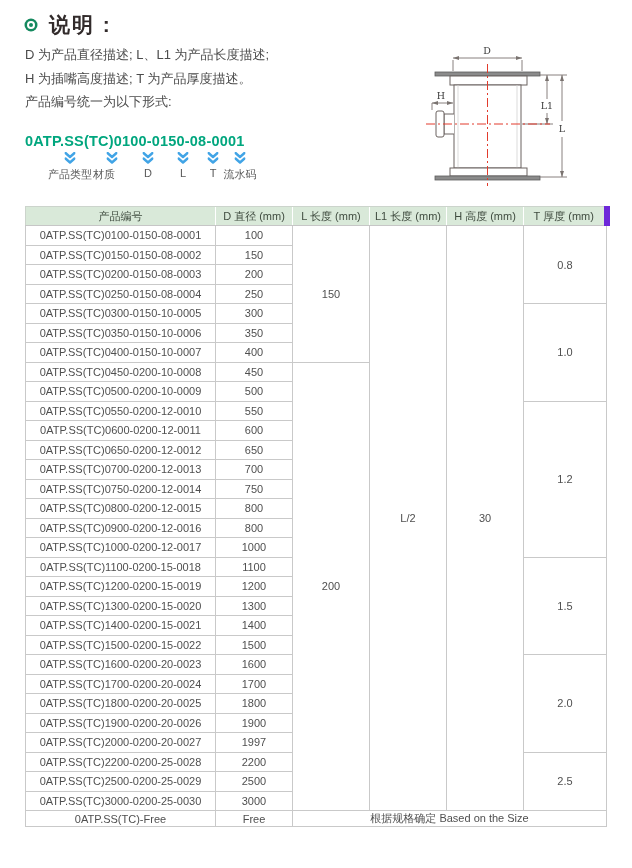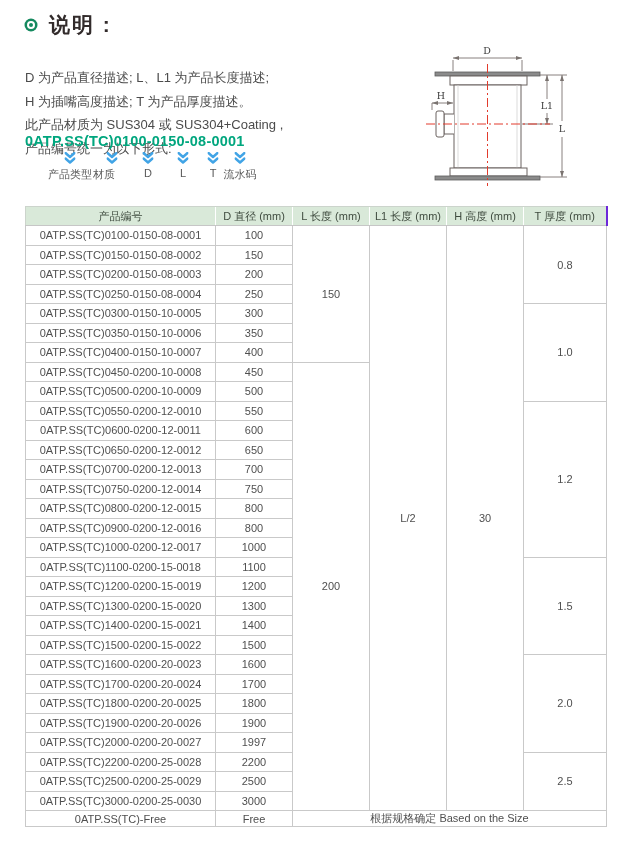--- a/index.html
+++ b/index.html
@@ -7,21 +7,21 @@
               font-family:"Liberation Sans", sans-serif; }
   .page { position:relative; width:540px; height:868px; background:#fff; }
 
   
   .title-row { position:absolute; left:24px; top:11px; display:flex; align-items:center; gap:11px; }
   .bullet { width:8px; height:8px; border-radius:50%; background:#15895f;
             border:2px solid #fff; box-shadow:0 0 0 2.5px #15895f; margin:3px; }
   .title-text { font-size:21px; font-weight:700; color:#322b2b; letter-spacing:2px; }
 
   .desc-lines { position:absolute; left:25px; top:43px; font-size:13px; color:#4b4b4b;
-                line-height:23.5px; white-space:nowrap;margin-top:23px; }
+                line-height:23.5px; white-space:nowrap; }
 
   .code-line { position:absolute; left:25px; top:133px; font-size:14.5px; font-weight:700;
                color:#00a67e; letter-spacing:.2px; white-space:nowrap; }
 
   .arrows-row { position:absolute; left:25px; top:152px; width:250px; height:13px; }
   .chev { position:absolute; top:0; transform:translateX(-50%); line-height:0; }
 
   .seg-labels { position:absolute; left:25px; top:167px; width:260px; height:14px;
                 font-size:11px; color:#585858; }
   .seg-labels span { position:absolute; transform:translateX(-50%); white-space:nowrap; }
@@ -29,39 +29,38 @@
   
   .drawing { position:absolute; left:400px; top:20px; }
 
   
   .spec-table { position:absolute; left:25px; top:206px; width:581px;
                 border-collapse:collapse; table-layout:fixed; font-size:11px; }
   .spec-table th { background:#d9e9d9; color:#3f4b3f; font-weight:400; height:19px;
                    border-top:1px solid #ccd4cc; border-bottom:1px solid #c6c6c6;
                    border-left:1px solid #ffffff; font-size:11px; }
   .spec-table th:first-child { border-left:1px solid #ccd4cc; }
-  .spec-table th:last-child  { border-right:2px solid #6d28d9; }
+  .spec-table th:last-child  { border-right:6px solid #6d28d9; }
   .spec-table td { border:1px solid #c9c9c9; color:#4f4f4f; text-align:center;
                    height:19.5px; padding:0; background:#fff; }
   .spec-table tfoot td { height:15px;margin-top:44px; }
 </style>
 </head>
 <body>
 
 <div class="page">
 
   <div class="title-row">
     <span class="bullet"></span>
     <span class="title-text">说明 :</span>
   </div>
 
   <div class="desc-lines">
     <div>D 为产品直径描述; L、L1 为产品长度描述;</div>
     <div>H 为插嘴高度描述; T 为产品厚度描述。</div>
-    <div>此产品材质为 SUS304 或 SUS304+Coating ,</div>
     <div>产品编号统一为以下形式:</div>
   </div>
 
   <div class="code-line">0ATP.SS(TC)0100-0150-08-0001</div>
 
   <div class="arrows-row">
     <span class="chev" style="left:45px"><svg width="11" height="12" viewBox="0 0 11 12">
           <polyline points="1,1 5.5,5 10,1" fill="none" stroke="#41a4e6" stroke-width="2.4" stroke-linecap="round" stroke-linejoin="round"></polyline>
           <polyline points="1,6.5 5.5,10.5 10,6.5" fill="none" stroke="#41a4e6" stroke-width="2.4" stroke-linecap="round" stroke-linejoin="round"></polyline>
         </svg></span>

